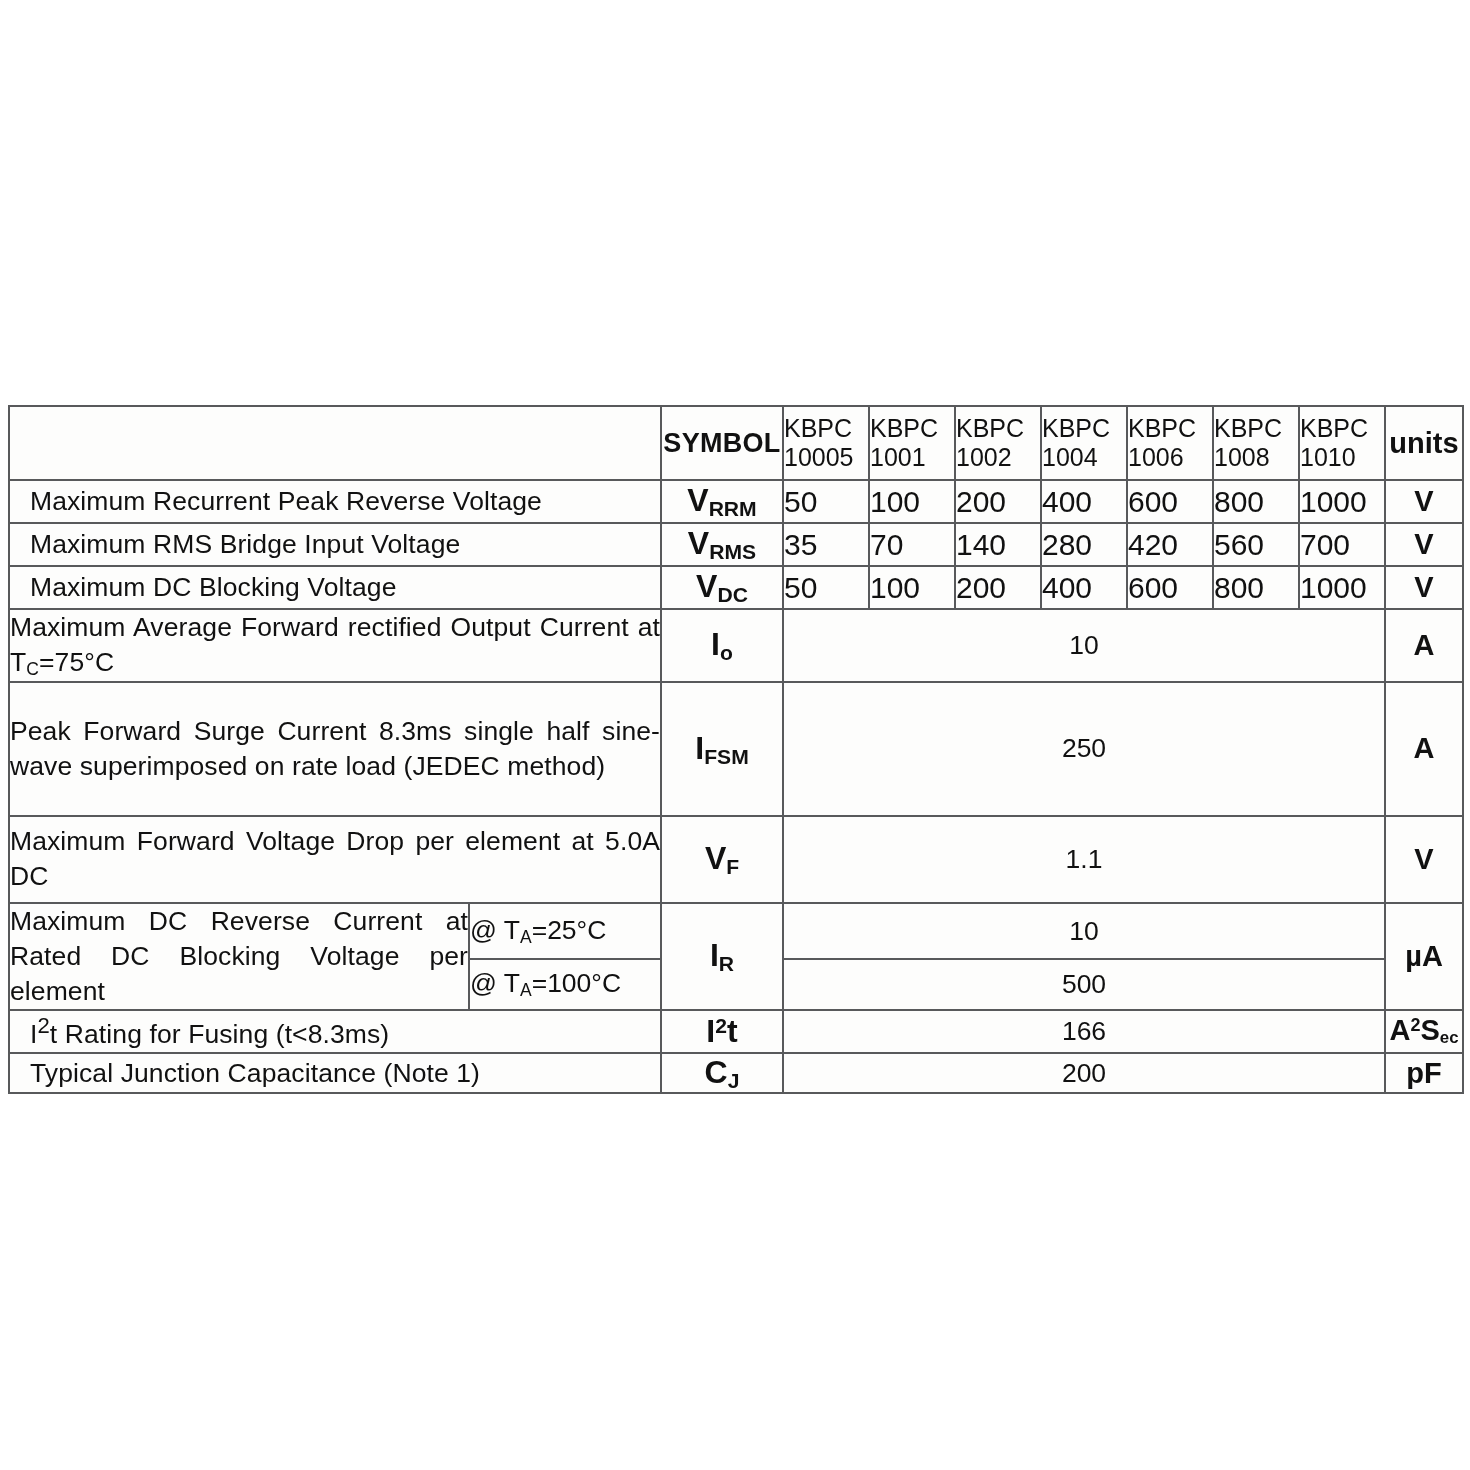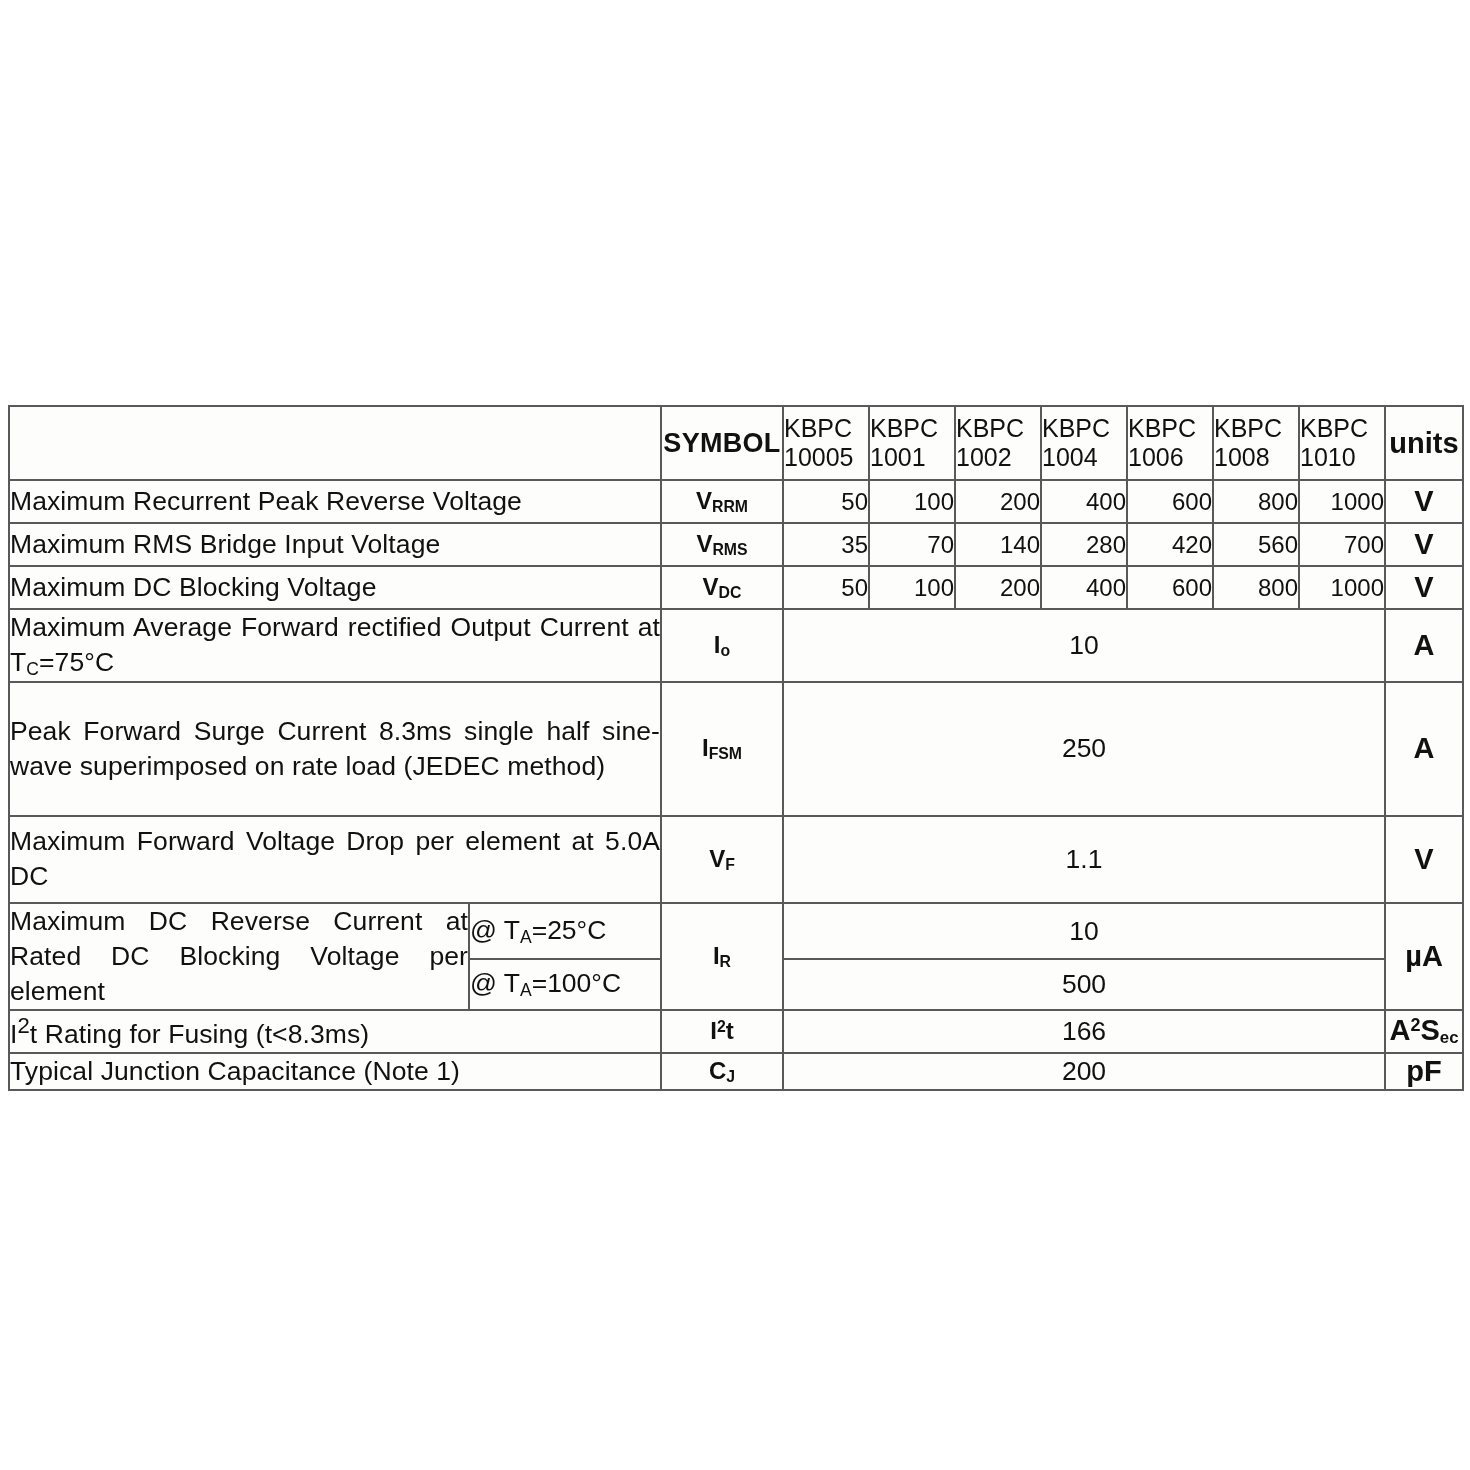--- a/index.html
+++ b/index.html
@@ -45,38 +45,39 @@
     font-size: 26.5px;
     line-height: 1.32;
     padding: 4px 10px 5px 14px;
     text-align: justify;
     text-align-last: left;
     letter-spacing: 0.1px;
   }
   .desc.single {
     white-space: nowrap;
     text-align: left;
+    padding-left: 20px;
   }
   .desc .nj {
     text-align: left;
   }
 
   
   .cond {
     font-size: 26.5px;
     padding: 3px 8px 4px 16px;
     white-space: nowrap;
     text-align: left;
   }
 
   
   .symbol {
     text-align: center;
     font-weight: bold;
-    font-size: 24px;
+    font-size: 32px;
     white-space: nowrap;
   }
   .symbol sub, .cond sub, .desc sub {
     font-size: 0.66em;
     vertical-align: -0.22em;
     font-weight: bold;
   }
   .desc sub { font-weight: normal; }
   .cond sub { font-weight: normal; }
   .symbol sup {
@@ -98,22 +99,22 @@
   }
   .hdr-part .l1, .hdr-part .l2 { display: block; }
   .hdr-units {
     text-align: center;
     font-weight: bold;
     font-size: 29px;
   }
 
   
   .val {
-    text-align: right;
-    font-size: 24px;
+    text-align: left;
+    font-size: 30px;
   }
   .val-merged {
     text-align: center;
     font-size: 26.5px;
     margin-left: 30px;
   }
 
   
   .units {
     text-align: center;

